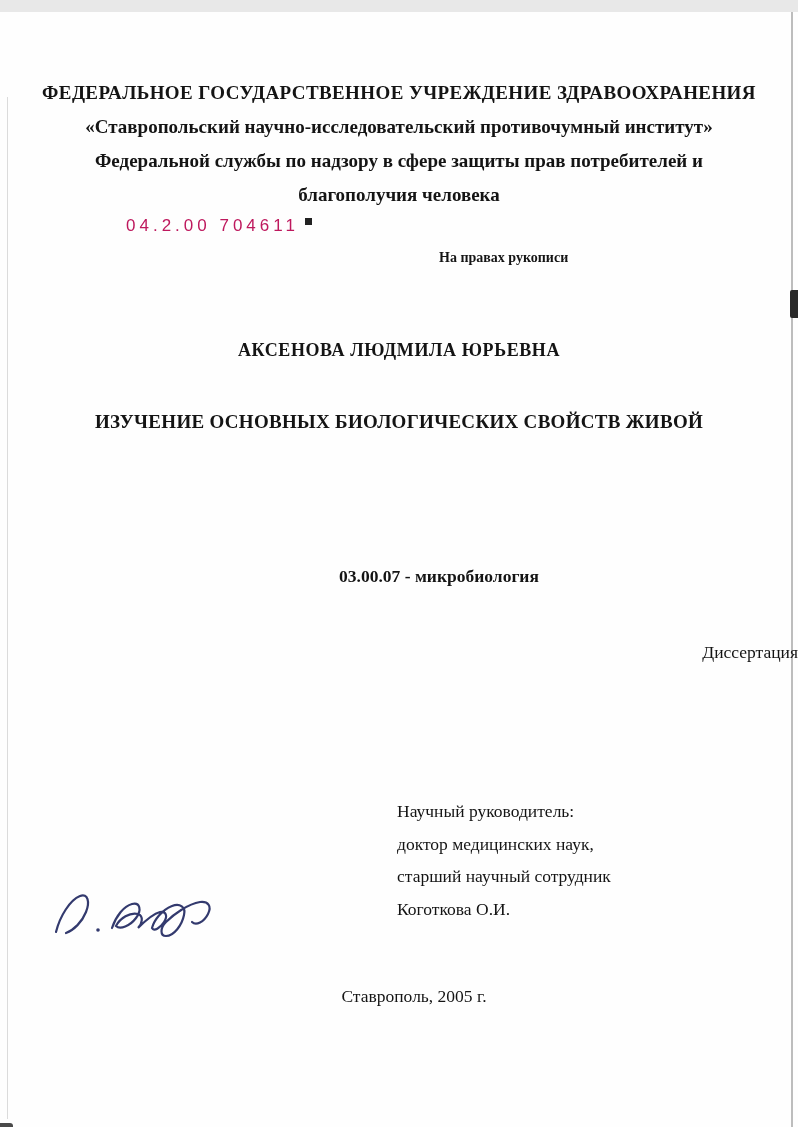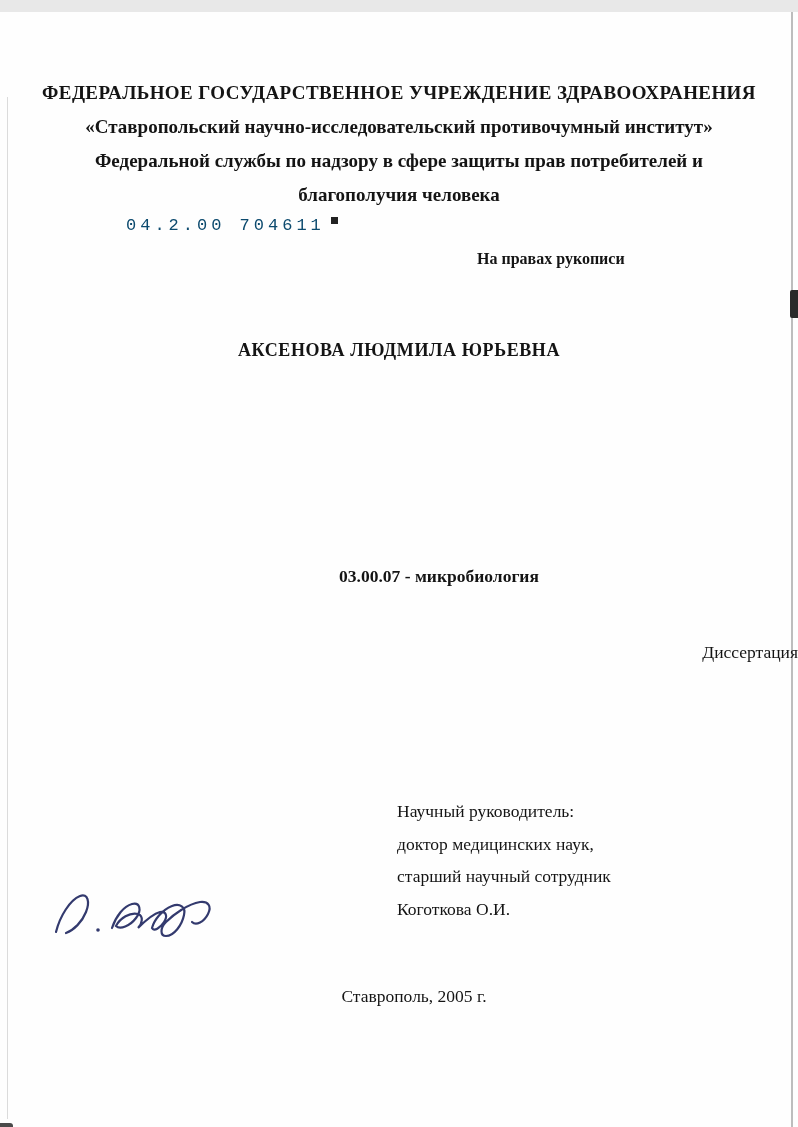--- a/index.html
+++ b/index.html
@@ -28,41 +28,41 @@
     font-weight: bold;
     font-size: 19px;
     line-height: 34px;
   }
   .institution .line1 { letter-spacing: 0.4px; }
 
   .stamp {
     position: absolute;
     top: 204px;
     left: 126px;
-    font-family: Liberation Mono, monospace;
+    font-family: Liberation Sans, sans-serif;
     font-size: 17px;
     letter-spacing: 4px;
-    color: #0c4a6e;
+    color: #be185d;
     white-space: nowrap;
   }
   .stamp-mark {
     display: inline-block;
     width: 7px;
     height: 7px;
     background: #222;
     margin-left: 6px;
     vertical-align: 6px;
   }
 
   .manuscript-note {
     position: absolute;
     top: 238px;
-    left: 477px;
-    font-weight: bold;
-    font-size: 16px;
+    left: 439px;
+    font-weight: bold;
+    font-size: 14px;
   }
 
   .author {
     position: absolute;
     top: 328px;
     left: 0;
     right: 0;
     text-align: center;
     font-weight: bold;
     font-size: 18px;
@@ -182,20 +182,21 @@
 
   <div class="stamp">
     <span>04.2.00 704611</span><span class="stamp-mark"></span>
   </div>
 
   <div class="manuscript-note">На правах рукописи</div>
 
   <div class="author">АКСЕНОВА ЛЮДМИЛА ЮРЬЕВНА</div>
 
   <div class="title">
+    <div>ИЗУЧЕНИЕ ОСНОВНЫХ БИОЛОГИЧЕСКИХ СВОЙСТВ ЖИВОЙ</div>
   </div>
 
   <div class="specialty">03.00.07 - микробиология</div>
 
   <div class="thesis">
     <div>Диссертация</div>
   </div>
 
   <div class="advisor">
     <div>Научный руководитель:</div>

